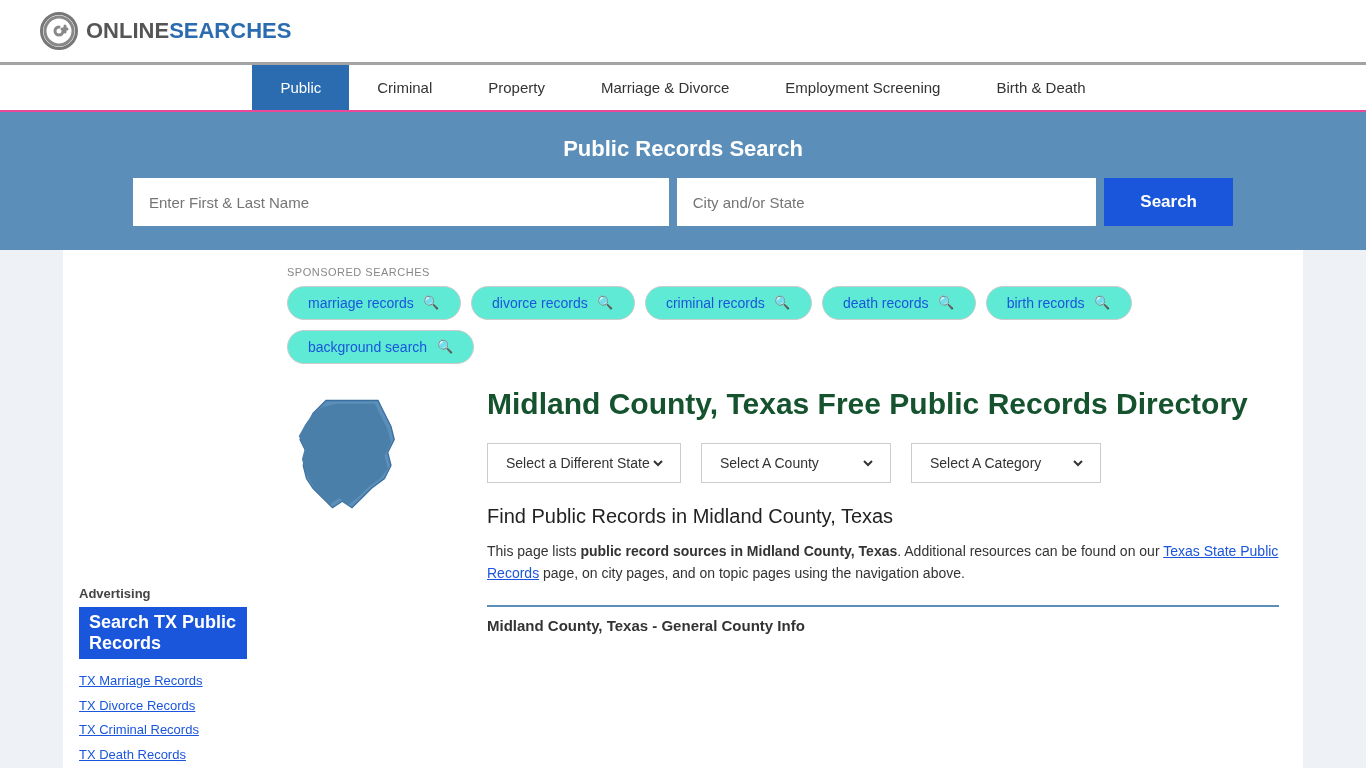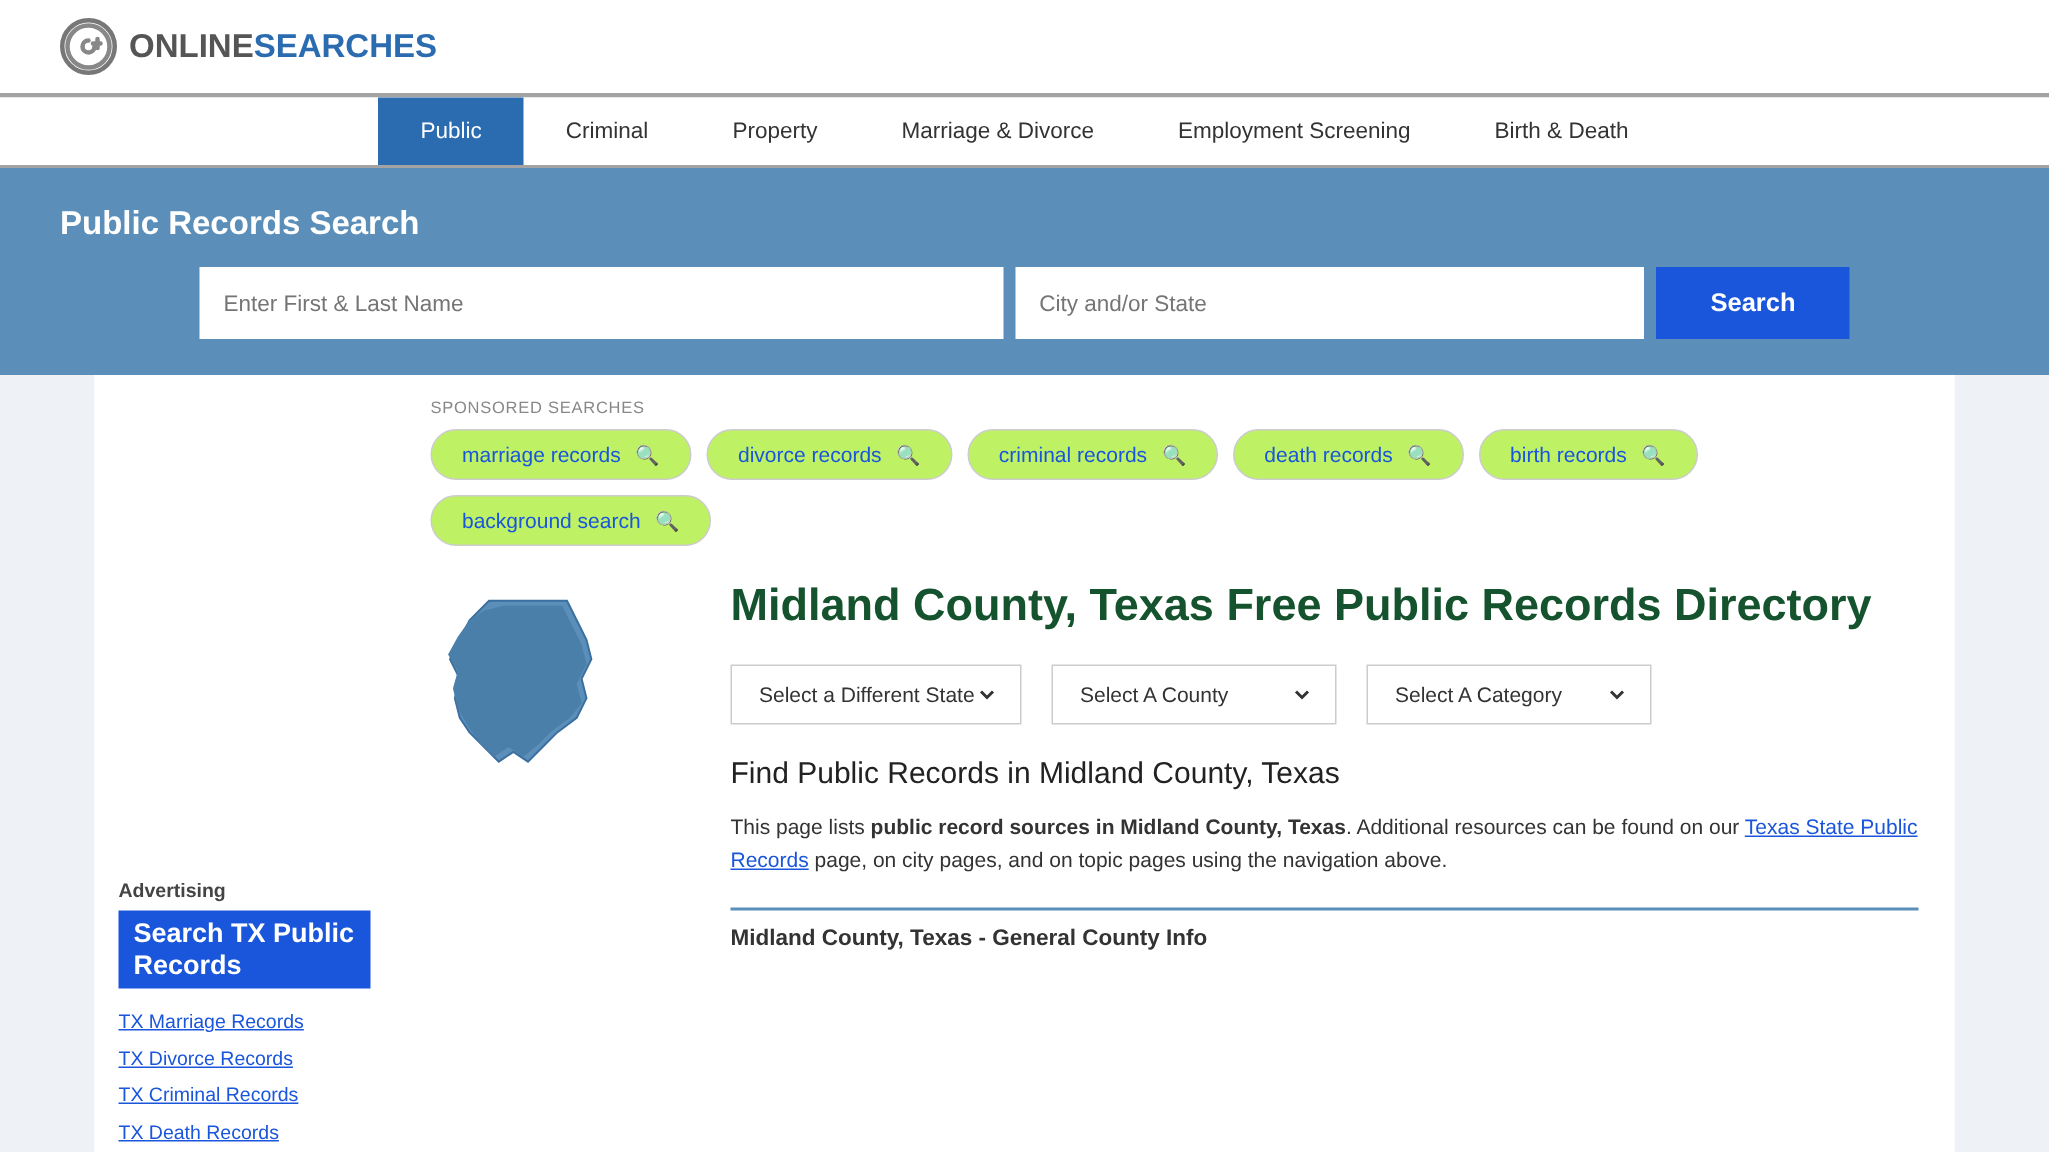--- a/index.html
+++ b/index.html
@@ -7,27 +7,27 @@
 
     
     .header { background: #fff; padding: 12px 40px; display: flex; align-items: center; border-bottom: 3px solid #a3a3a3; }
     .logo { display: flex; align-items: center; gap: 8px; }
     .logo-icon { width: 38px; height: 38px; border-radius: 50%; border: 3px solid #777; display: flex; align-items: center; justify-content: center; font-size: 18px; color: #555; font-weight: bold; }
     .logo-text { font-size: 22px; font-weight: bold; }
     .logo-text .online { color: #555; }
     .logo-text .searches { color: #2b6cb0; }
 
     
-    .nav { background: #fff; display: flex; justify-content: center; border-bottom: 2px solid #a3a3a3; }
+    .nav { background: #fff; display: flex; justify-content: center; border-bottom: 2px solid #ec4899; }
     .nav a { display: block; padding: 14px 28px; text-decoration: none; color: #333; font-size: 15px; font-weight: 500; }
     .nav a.active { background: #2b6cb0; color: #fff; }
 
     
     .search-banner { background: #5b8fb9; padding: 24px 40px; }
-    .search-banner h1 { text-align: left; color: #fff; font-size: 22px; font-weight: bold; margin-bottom: 16px; }
+    .search-banner h1 { text-align: center; color: #fff; font-size: 22px; font-weight: bold; margin-bottom: 16px; }
     .search-form { display: flex; gap: 8px; max-width: 1100px; margin: 0 auto; }
     .search-form input { flex: 1; padding: 14px 16px; border: none; font-size: 15px; color: #999; }
     .search-form input:first-child { flex: 1.3; }
     .search-btn { background: #1a56db; color: #fff; border: none; padding: 14px 36px; font-size: 17px; font-weight: bold; cursor: pointer; }
 
     
     .main-container { max-width: 1240px; margin: 0 auto; display: flex; gap: 0; padding: 0; background: #fff; }
 
     
     .sidebar { width: 200px; flex-shrink: 0; padding: 16px; background: #fff; }
@@ -35,21 +35,21 @@
     .sidebar .ad-button { background: #1a56db; color: #fff; padding: 5px 10px; font-size: 18px; font-weight: bold; display: inline-block; margin-bottom: 10px; cursor: pointer; }
     .sidebar ul { list-style: none; padding: 0; }
     .sidebar ul li a { color: #1a56db; text-decoration: underline; font-size: 13px; line-height: 1.9; display: block; }
 
     
     .content { flex: 1; padding: 16px 24px; background: #fff; }
 
     
     .sponsored-label { font-size: 11px; color: #888; letter-spacing: 0.5px; text-transform: uppercase; margin-bottom: 8px; }
     .search-tags { display: flex; flex-wrap: wrap; gap: 10px; margin-bottom: 20px; }
-    .search-tag { border: 1px solid #ccc; border-radius: 20px; padding: 8px 20px; display: flex; align-items: flex-end; gap: 10px; font-size: 14px; color: #1a56db; cursor: pointer; background: #bef264; }
+    .search-tag { border: 1px solid #ccc; border-radius: 20px; padding: 8px 20px; display: flex; align-items: flex-start; gap: 10px; font-size: 14px; color: #1a56db; cursor: pointer; background: #5eead4; }
     .search-icon-sm { color: #555; font-size: 13px; }
 
     
     .content-body { display: flex; gap: 0; }
     .content-left { width: 180px; flex-shrink: 0; }
     .texas-map { margin: 10px 0 20px 0; }
     .texas-map svg { width: 130px; height: 130px; }
 
     .content-right { flex: 1; padding-left: 20px; }
     .county-title { font-size: 30px; font-weight: bold; color: #14532d; line-height: 1.3; margin-bottom: 20px; }

